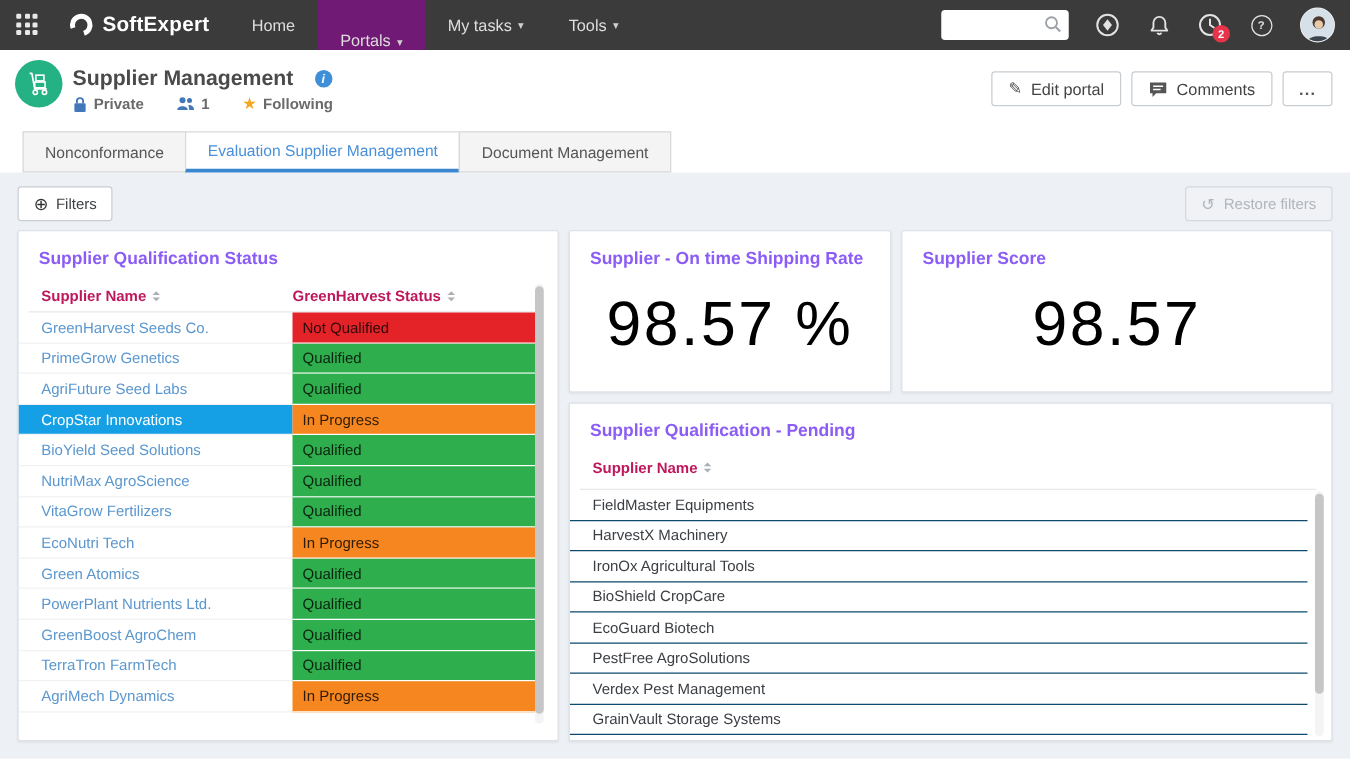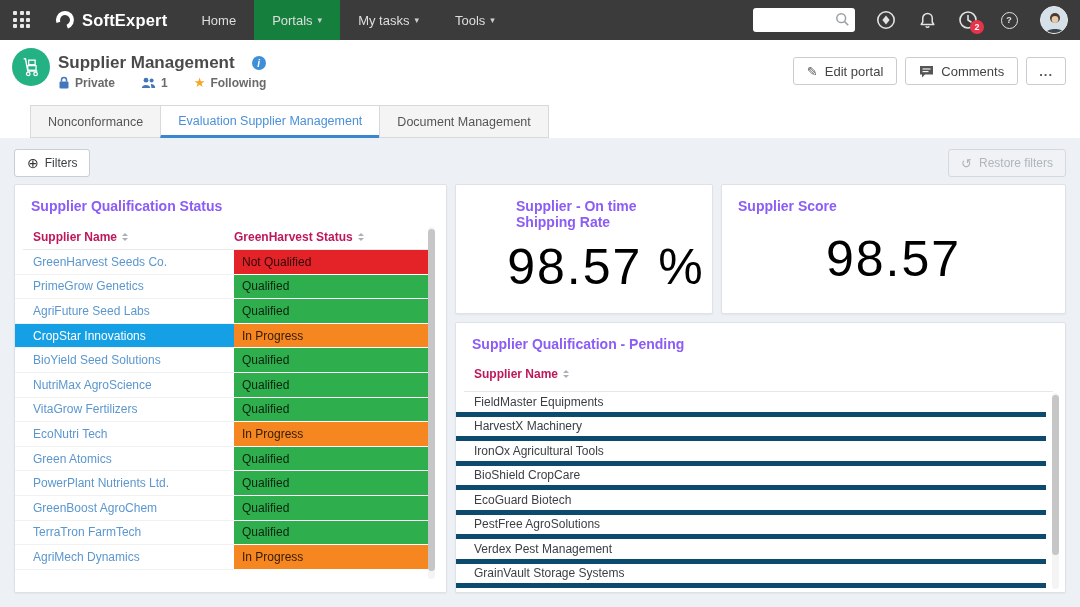--- a/index.html
+++ b/index.html
@@ -7,21 +7,21 @@
   .stage { position:relative; width:1080px; height:607px; background:#edf0f4; overflow:hidden; }
 
   
   .navbar { position:absolute; top:0; left:0; width:1080px; height:40px; background:#3b3b3b; display:flex; align-items:center; }
   .grid-icon { width:18px; height:18px; margin-left:13px; display:grid; grid-template-columns:repeat(3,1fr); gap:2px; cursor:pointer; }
   .grid-icon i { width:4px; height:4px; background:#e8e8e8; border-radius:1px; }
   .brand { display:flex; align-items:center; margin-left:24px; gap:7px; cursor:pointer; }
   .brand-name { color:#fff; font-size:16.5px; font-weight:bold; letter-spacing:.2px; }
   .nav-menu { display:flex; align-items:stretch; height:40px; margin-left:16px; }
   .nav-item { display:flex; align-items:center; padding:0 18px; color:#dedede; font-size:13px; cursor:pointer; gap:5px; }
-  .nav-item.active { background:#15803d; }
+  .nav-item.active { background:#701a75;align-items:flex-end; }
   .nav-item .caret { font-size:9px; color:#cfcfcf; }
   .nav-right { position:absolute; right:12px; top:0; height:40px; display:flex; align-items:center; gap:21px; }
   .search-box { position:relative; width:102px; height:24px; }
   .search-box input { width:102px; height:24px; border:none; border-radius:3px; background:#fff; padding:0 22px 0 8px; font-size:12px; color:#333; outline:none; }
   .search-glyph { position:absolute; right:5px; top:4px; }
   .icon-btn { position:relative; width:20px; height:20px; display:flex; align-items:center; justify-content:center; cursor:pointer; }
   .circle-glyph { width:17px; height:17px; border:1.5px solid #e3e3e3; border-radius:50%; color:#e3e3e3; font-size:9px; font-weight:bold; display:flex; align-items:center; justify-content:center; }
   .badge { position:absolute; right:-6px; bottom:-4px; min-width:14px; height:14px; border-radius:7px; background:#e8344a; color:#fff; font-size:9px; font-weight:bold; display:flex; align-items:center; justify-content:center; padding:0 3px; }
   .avatar { width:28px; height:28px; border-radius:50%; overflow:hidden; background:#cfdbe4; cursor:pointer; border:1px solid #eee; }
 
@@ -35,34 +35,34 @@
   .meta-item { display:flex; align-items:center; gap:5px; font-size:12px; font-weight:bold; color:#6a6a6a; }
   .star-glyph { color:#f5a623; font-size:13px; }
   .header-actions { position:absolute; right:14px; top:17px; display:flex; gap:8px; }
   .hbtn { height:28px; background:#fff; border:1px solid #c8cdd2; border-radius:3px; font-size:13px; color:#444; display:flex; align-items:center; gap:7px; padding:0 13px; cursor:pointer; font-family:inherit; }
   .hbtn .pencil { font-size:13px; color:#555; }
   .hbtn.more { padding:0 12px; letter-spacing:1px; font-weight:bold; color:#555; }
 
   
   .tabs { position:absolute; left:14px; bottom:0; display:flex; }
   .tab { height:33px; display:flex; align-items:center; padding:0 17px; font-size:12.5px; color:#555; background:#f4f4f4; border:1px solid #d9d9d9; margin-left:-1px; cursor:pointer; }
-  .tab:first-child { margin-left:16px; }
+  .tab:first-child { margin-left:4px; }
   .tab.active { background:#fff; color:#4a90d9; border-bottom:3px solid #3a87cf; }
 
   
   .filters-btn { position:absolute; left:14px; top:149px; height:28px; background:#fff; border:1px solid #c9ced4; border-radius:3px; font-size:12px; color:#3b3f44; display:flex; align-items:center; gap:6px; padding:0 12px; cursor:pointer; }
   .filters-btn .plus { font-size:14px; color:#333; }
   .restore-btn { position:absolute; right:14px; top:149px; height:28px; background:#f0f2f5; border:1px solid #d5d9dd; border-radius:3px; font-size:12px; color:#b0b6bc; display:flex; align-items:center; gap:7px; padding:0 12px; cursor:pointer; }
   .restore-btn .undo { font-size:13px; }
 
   
   .card { position:absolute; background:#fff; border:1px solid #dee2e7; border-radius:2px; box-shadow:0 1px 2px rgba(0,0,0,.05); }
   .card-title { font-size:14px; font-weight:bold; color:#8b5cf6; padding:13px 16px 0 16px; }
   #qual-card   { left:14px;  top:184px; width:433px; height:409px; }
-  #metric1     { left:455px; top:184px; width:258px; height:130px; display:flex; flex-direction:column;padding-left:44px; }
+  #metric1     { left:455px; top:184px; width:258px; height:130px; display:flex; flex-direction:column; }
   #metric2     { left:721px; top:184px; width:345px; height:130px; display:flex; flex-direction:column; }
   #pending-card{ left:455px; top:322px; width:611px; height:271px; }
 
   .col-header { font-size:12px; font-weight:bold; color:#be185d; display:flex; align-items:center; cursor:pointer; }
   .sort { display:inline-flex; flex-direction:column; margin-left:5px; }
   .sort i { display:block; width:0; height:0; border:3.5px solid transparent; }
   .sort .up { border-bottom-color:#aab0b6; border-top-width:0; margin-bottom:2px; }
   .sort .dn { border-top-color:#aab0b6; border-bottom-width:0; }
 
   .qual-head { position:absolute; top:40px; left:0; width:413px; height:24px; display:flex; align-items:center; }
@@ -80,21 +80,21 @@
   #qual-scroll { right:11px; top:42px; width:7px; height:352px; }
   #qual-scroll .thumb { top:2px; height:342px; }
   #pending-scroll { right:6px; top:70px; width:7px; height:196px; }
   #pending-scroll .thumb { top:2px; height:160px; }
 
   .metric-value { flex:1; display:flex; align-items:center; justify-content:center; font-size:50px; letter-spacing:2px; color:#000000; padding-bottom:10px; }
 
   .pending-head { position:absolute; top:44px; left:18px; }
   .pending-divider { position:absolute; top:68px; left:8px; width:589px; border-top:1px solid #e8e8e8; }
   #pending-rows { position:absolute; top:69px; left:0; width:590px; }
-  .prow { height:24.5px; display:flex; align-items:center; padding-left:18px; font-size:12px; color:#3b3f44; border-bottom:5px solid #0c4a6e; }
+  .prow { height:24.5px; display:flex; align-items:center; padding-left:18px; font-size:12px; color:#3b3f44; border-bottom:1px solid #0c4a6e; }
 
   svg { display:block; }
 </style>
 </head>
 <body>
 
 <div class="stage">
 
   <div class="navbar">
     <div class="grid-icon">

